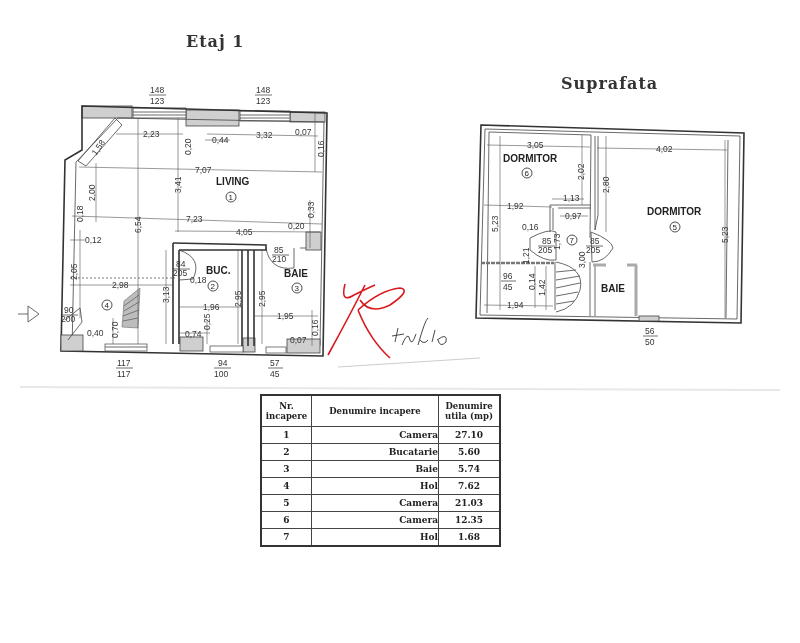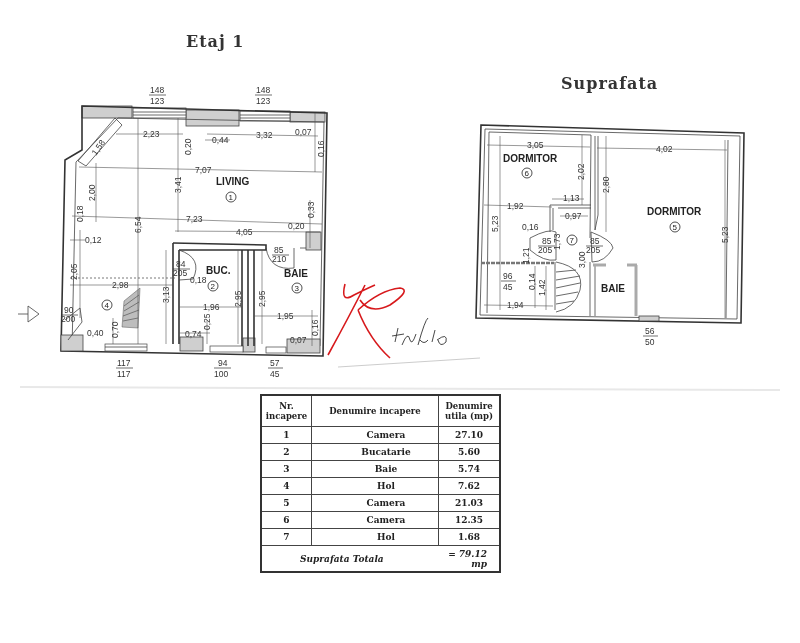--- a/index.html
+++ b/index.html
@@ -10,21 +10,21 @@
   .dim{font-size:8.5px;fill:#333;}
   .room{font-size:10px;font-weight:bold;fill:#222;}
   .num{font-size:8px;fill:#222;}
   .wall{fill:none;stroke:#333;stroke-width:1.6;}
   .thin{stroke:#444;stroke-width:0.8;fill:none;}
   .fill{fill:#cfcfcf;stroke:#444;stroke-width:0.8;}
   .hatch{fill:#bdbdbd;stroke:#555;stroke-width:0.5;}
   table.area{position:absolute;left:260px;top:394px;width:241px;border-collapse:collapse;font-family:"DejaVu Serif",serif;font-size:9px;color:#222;border:2px solid #333;}
   table.area td, table.area th{border:1px solid #444;text-align:center;padding:0;height:16px;}
   table.area th{font-weight:bold;font-size:8.5px;height:30px;line-height:10px;}
-  table.area td.lbl{text-align:center;padding-left:22px;font-weight:bold;}
+  table.area td.lbl{text-align:right;padding-left:22px;font-weight:bold;}
   table.area td.val, table.area td.nr{font-weight:bold;}
   table.area tr.sum td{height:25px;font-style:italic;font-weight:bold;font-size:9px;border-left:none;border-right:none;}
   table.area tr.sum td.sl{text-align:left;padding-left:38px;}
   table.area tr.sum td.sv{text-align:right;padding-right:12px;}
 </style>
 </head>
 <body>
 
 <div class="abs title" style="left:186px;top:32px;text-align:right;">Etaj 1</div>
 <div class="abs title" style="left:561px;top:74px;">Suprafata</div>
@@ -326,18 +326,14 @@
     <tr>
         <td class="nr">6</td>
         <td class="lbl">Camera</td>
         <td class="val">12.35</td>
       </tr>
     <tr>
         <td class="nr">7</td>
         <td class="lbl">Hol</td>
         <td class="val">1.68</td>
       </tr>
-    <tr class="sum">
-        <td class="sl" colspan="2">Suprafata Totala</td>
-        <td class="sv">= 79.12 mp</td>
-      </tr>
   </tbody>
 </table>
 
 </body></html>

